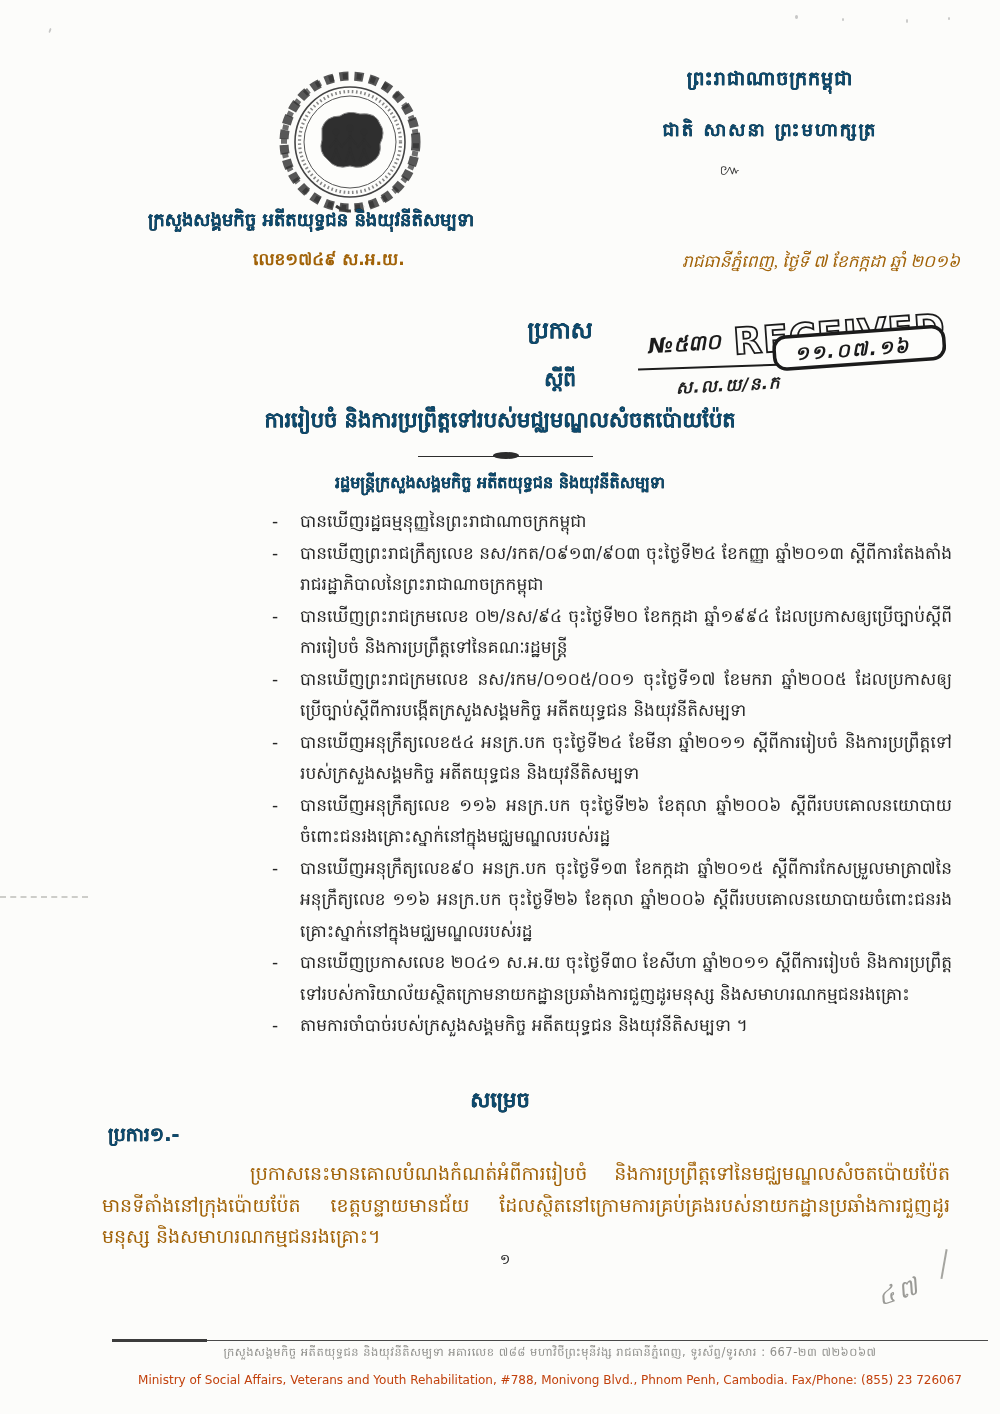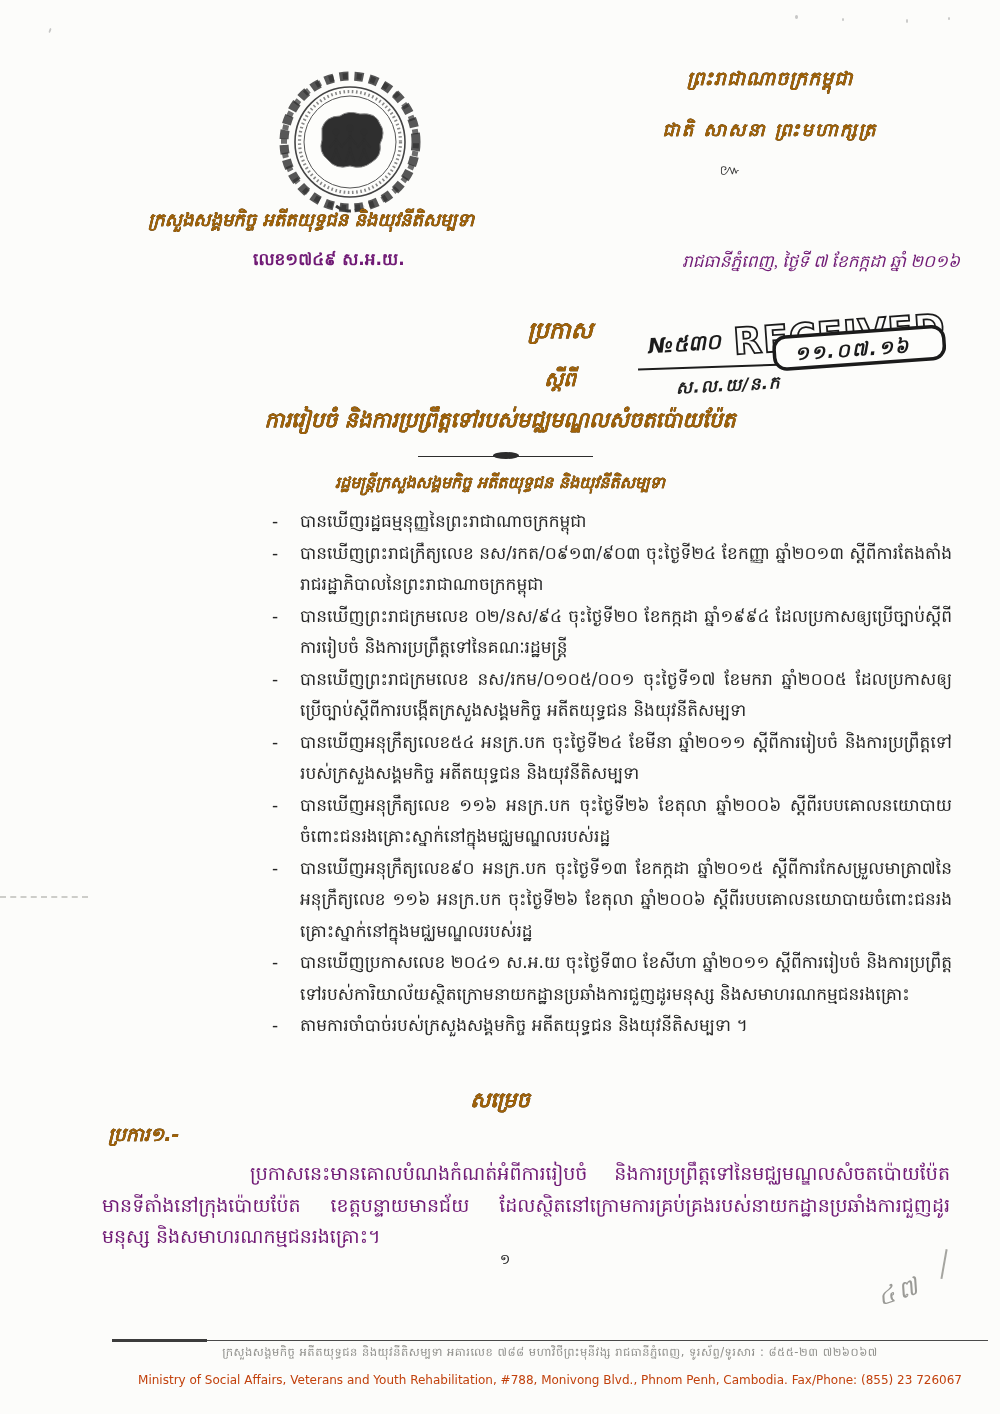--- a/index.html
+++ b/index.html
@@ -3,22 +3,22 @@
 <meta charset="utf-8">
 <style>
   html,body{margin:0;padding:0;background:#e8e8e6;}
   .page{
     position:relative;width:1000px;height:1414px;margin:0 auto;
     background:#fcfcfa;overflow:hidden;
     font-family:"DejaVu Sans",sans-serif;color:#242424;
   }
   .abs{position:absolute;}
   .center{text-align:center;}
-  .muol{font-weight:700;color:#a16207;text-shadow:0 0 .4px #151515;font-style:italic;}
-  .scan{color:#701a75;}
+  .muol{font-weight:700;color:#0c4a6e;text-shadow:0 0 .4px #151515;}
+  .scan{color:#a16207;}
 
   
   .motto1{left:580px;top:66px;width:380px;font-size:19px;font-weight:700;letter-spacing:1px;}
   .motto2{left:580px;top:118px;width:380px;font-size:18px;font-weight:700;letter-spacing:2px;}
   .ornament{left:580px;top:160px;width:300px;font-size:15px;color:#3a3a3a;}
   .logo{left:270px;top:70px;}
   .ministry-line{left:148px;top:208px;width:440px;font-size:18px;white-space:nowrap;}
   .doc-number{left:253px;top:248px;font-size:17px;font-weight:600;}
   .date-line{left:540px;top:250px;width:420px;text-align:right;font-size:17px;font-style:italic;font-weight:500;font-family:Liberation Serif, serif;}
 
@@ -159,17 +159,17 @@
 
   <div class="abs center page-num">១</div>
 
   <div class="abs scribble">
     <span>៤៧</span>
     <div class="scribble-slash"></div>
   </div>
 
   <div class="abs footer">
     <div class="thick-left"></div>
-    <div class="footer-kh">ក្រសួងសង្គមកិច្ច អតីតយុទ្ធជន និងយុវនីតិសម្បទា អគារលេខ ៧៨៨ មហាវិថីព្រះមុនីវង្ស រាជធានីភ្នំពេញ, ទូរស័ព្ទ/ទូរសារ : ៨៥៥-២៣ ៧២៦០៦៧</div>
+    <div class="footer-kh">ក្រសួងសង្គមកិច្ច អតីតយុទ្ធជន និងយុវនីតិសម្បទា អគារលេខ ៧៨៨ មហាវិថីព្រះមុនីវង្ស រាជធានីភ្នំពេញ, ទូរស័ព្ទ/ទូរសារ : 667-២៣ ៧២៦០៦៧</div>
     <div class="footer-en">Ministry of Social Affairs, Veterans and Youth Rehabilitation, #788, Monivong Blvd., Phnom Penh, Cambodia. Fax/Phone: (855) 23 726067</div>
   </div>
 
 </div>
 
 </body></html>

